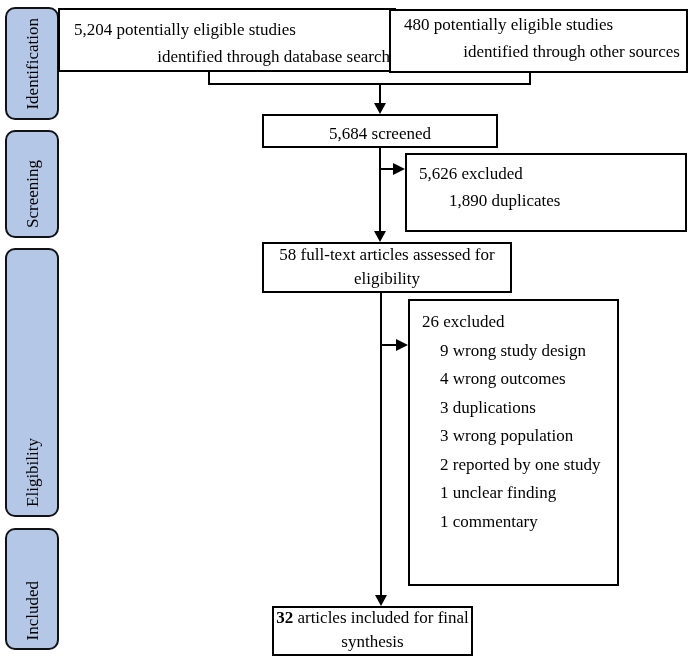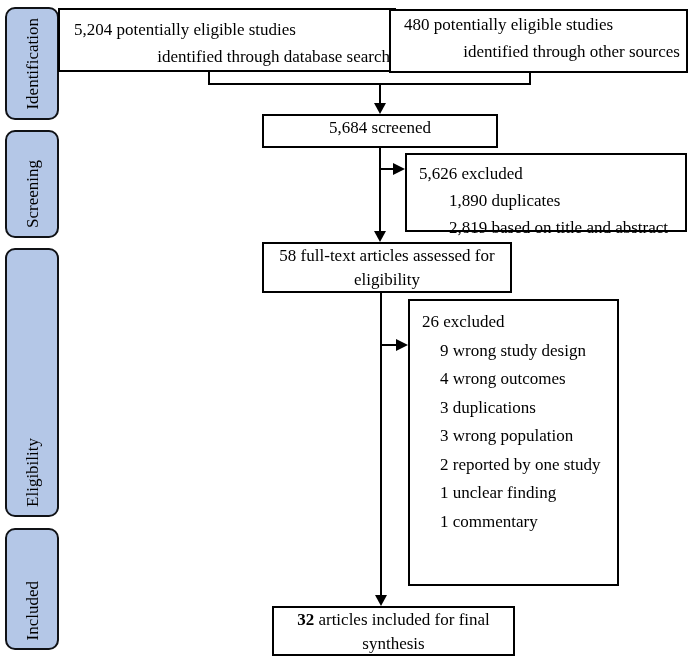--- a/index.html
+++ b/index.html
@@ -30,36 +30,36 @@
     font-size:17px;line-height:1;white-space:nowrap;
   }
 
   
   .fbox{
     position:absolute;background:#ffffff;
     border:2px solid var(--ink);box-sizing:border-box;
     font-size:17px;line-height:27px;
     z-index:1;
   }
-  .centered{display:flex;flex-direction:column;justify-content:flex-start;text-align:center;line-height:24px;}
+  .centered{display:flex;flex-direction:column;justify-content:flex-end;text-align:center;line-height:24px;}
   .t-left{text-align:left;}
   .t-right{text-align:right;}
   .bold{font-weight:bold;}
 
   #box-db{left:58px;top:8px;width:338px;height:64px;padding:6px 4px 0 14px;}
   #box-other{left:389px;top:9px;width:299px;height:64px;padding:0 6px 0 13px;}
   #box-screened{left:262px;top:114px;width:236px;height:34px;}
   #box-excl1{left:405px;top:153px;width:282px;height:79px;padding-top:5px;}
   #box-excl1 .heading{margin-left:12px;}
   #box-excl1 .item{margin-left:42px;}
   #box-fulltext{left:262px;top:242px;width:250px;height:51px;}
   #box-excl2{left:408px;top:299px;width:211px;height:287px;padding-top:7px;line-height:28.5px;}
   #box-excl2 .heading{margin-left:12px;}
   #box-excl2 .item{margin-left:30px;}
-  #box-included{left:272px;top:606px;width:243px;height:50px;}
+  #box-included{left:272px;top:606px;width:201px;height:50px;}
 </style>
 </head>
 <body>
 
 <div id="canvas">
 
   <svg class="connectors" width="695" height="662" viewBox="0 0 695 662">
 
     <polyline points="209,72 209,84 530,84 530,72" fill="none" stroke="#000" stroke-width="2"></polyline>
 
@@ -103,21 +103,20 @@
   </div>
 
   <div class="fbox centered" id="box-screened">
     <div>5,684 screened</div>
   </div>
 
   <div class="fbox" id="box-excl1">
     <div class="heading">5,626 excluded</div>
     <div>
         <div class="item">1,890 duplicates</div>
-        <div class="item">2,819 based on title and abstract</div>
       </div>
   </div>
 
   <div class="fbox centered" id="box-fulltext">
     <div>58 full-text articles assessed for</div>
     <div>eligibility</div>
   </div>
 
   <div class="fbox" id="box-excl2">
     <div class="heading">26 excluded</div>

